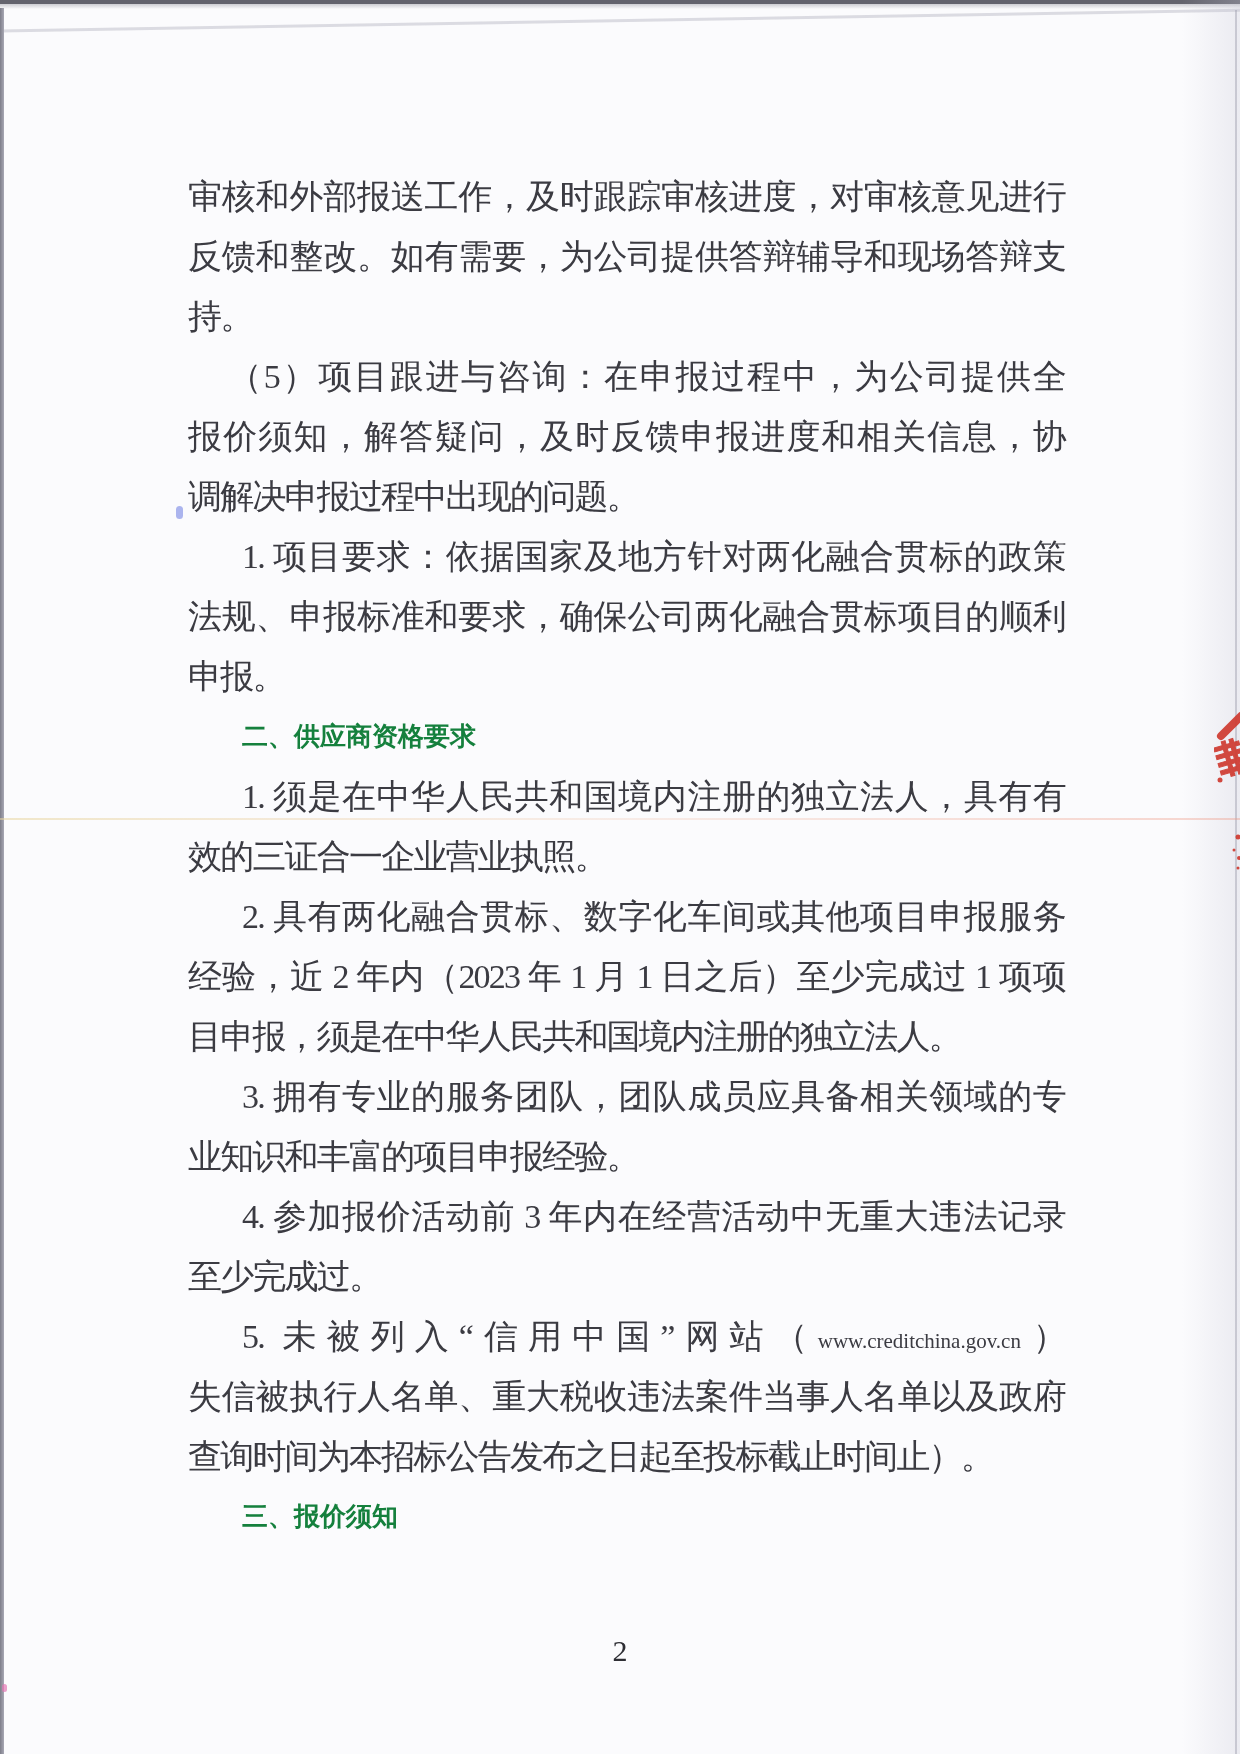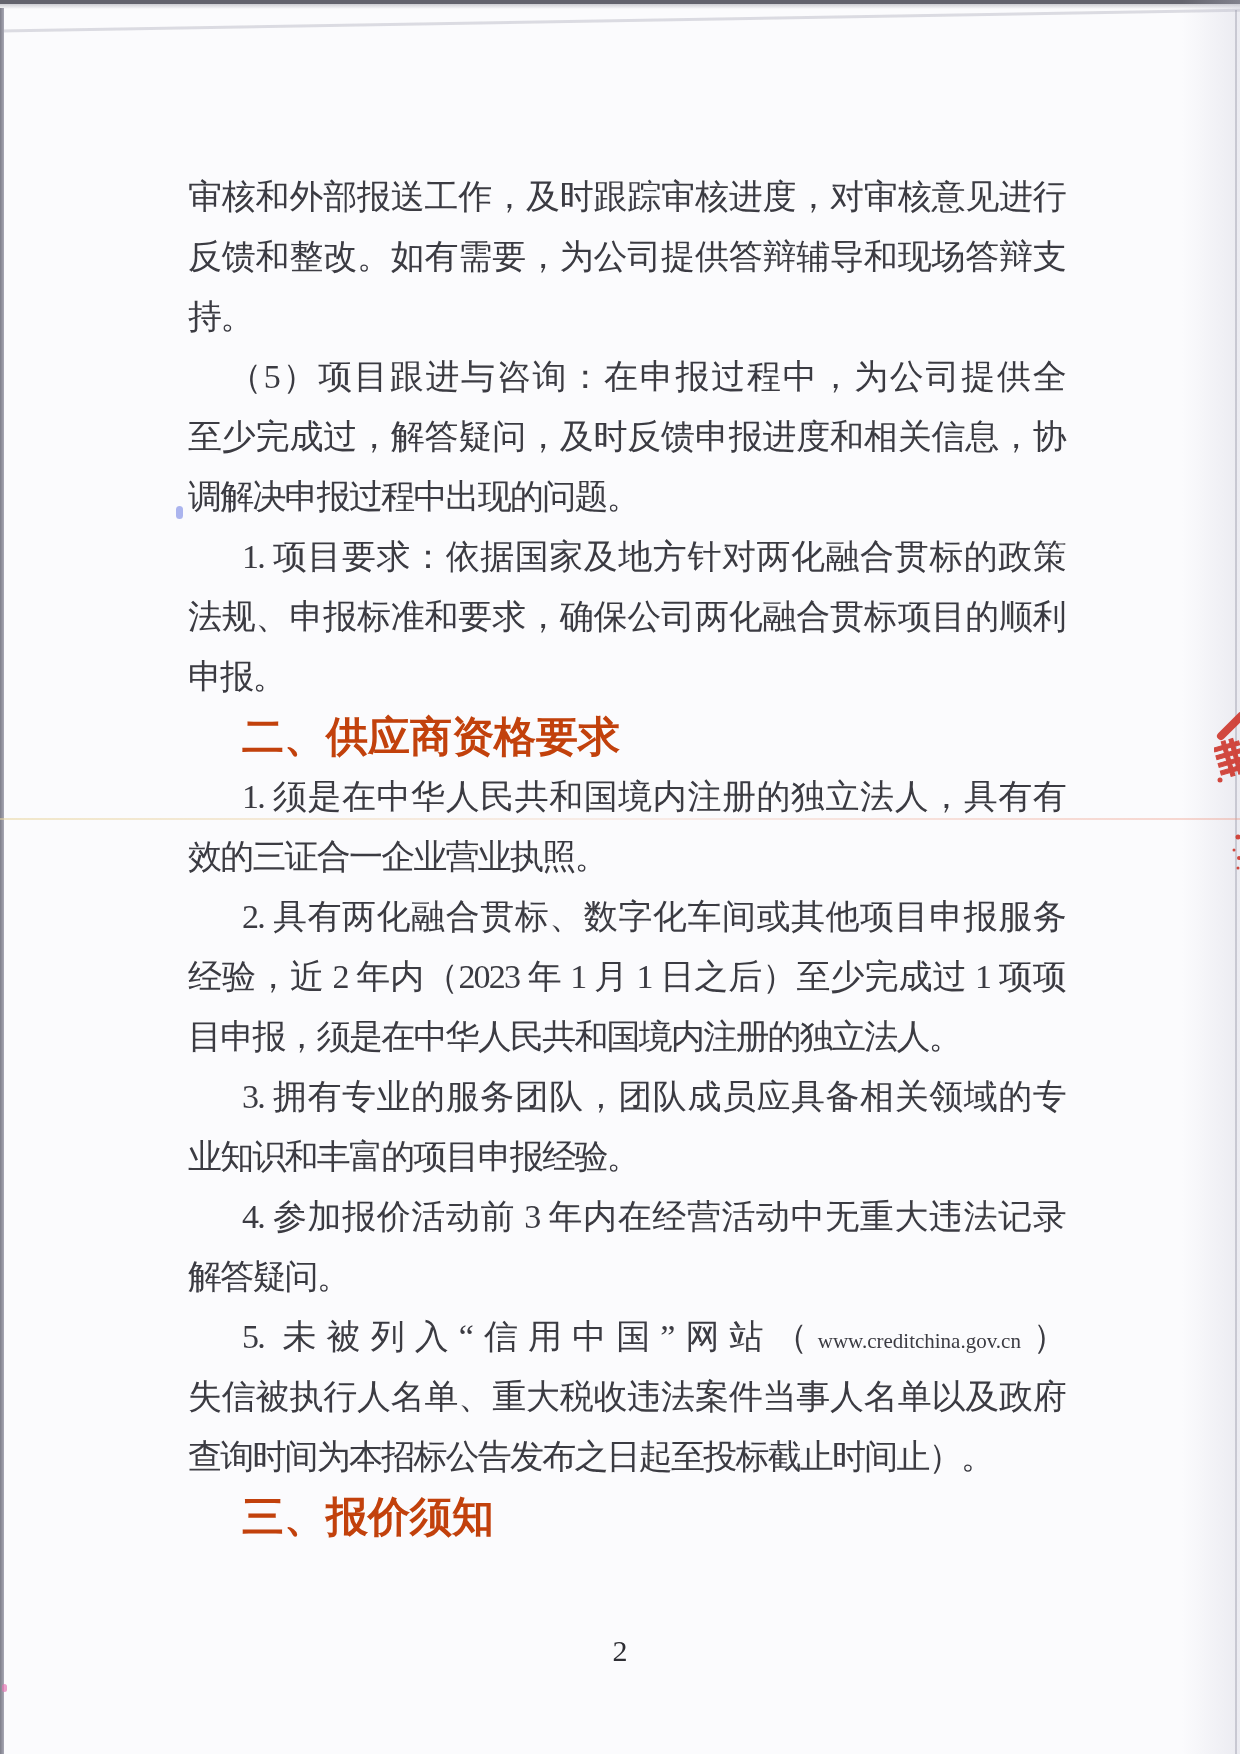--- a/index.html
+++ b/index.html
@@ -42,21 +42,21 @@
   .jf{
     white-space:normal;
     text-align:justify;
     text-align-last:justify;
     text-justify:inter-ideograph;
   }
   .ind{padding-left:54px;}
   .ind-p{padding-left:40px;}
   .hd{
     font-family:Liberation Serif, serif;
-    font-weight:700;font-size:42px;color:#c2410c;letter-spacing:0;
+    font-weight:700;font-size:26px;color:#15803d;letter-spacing:0;
   }
   .url{
     font-family:Liberation Serif, serif;
     font-size:21px;letter-spacing:0;
   }
   .page-number{
     position:absolute;top:1634px;left:0;right:0;
     text-align:center;font-size:30px;color:#2e2e34;
     font-family:"Liberation Serif","DejaVu Serif",serif;
   }
@@ -95,35 +95,35 @@
         <circle cx="24" cy="168" r="1.5" stroke="none"></circle>
       </g>
     </svg>
   </div>
 
   <div class="doc">
     <div class="line jf">审核和外部报送工作，及时跟踪审核进度，对审核意见进行</div>
     <div class="line jf">反馈和整改。如有需要，为公司提供答辩辅导和现场答辩支</div>
     <div class="line">持。</div>
     <div class="line jf ind-p">（5）项目跟进与咨询：在申报过程中，为公司提供全</div>
-    <div class="line jf">至少完成过，解答疑问，及时反馈申报进度和相关信息，协</div>
+    <div class="line jf">报价须知，解答疑问，及时反馈申报进度和相关信息，协</div>
     <div class="line">调解决申报过程中出现的问题。</div>
     <div class="line jf ind">1. 项目要求：依据国家及地方针对两化融合贯标的政策</div>
     <div class="line jf">法规、申报标准和要求，确保公司两化融合贯标项目的顺利</div>
     <div class="line">申报。</div>
     <div class="line hd ind">二、供应商资格要求</div>
     <div class="line jf ind">1. 须是在中华人民共和国境内注册的独立法人，具有有</div>
     <div class="line">效的三证合一企业营业执照。</div>
     <div class="line jf ind">2. 具有两化融合贯标、数字化车间或其他项目申报服务</div>
     <div class="line jf">经验，近 2 年内（2023 年 1 月 1 日之后）至少完成过 1 项项</div>
     <div class="line">目申报，须是在中华人民共和国境内注册的独立法人。</div>
     <div class="line jf ind">3. 拥有专业的服务团队，团队成员应具备相关领域的专</div>
     <div class="line">业知识和丰富的项目申报经验。</div>
     <div class="line jf ind">4. 参加报价活动前 3 年内在经营活动中无重大违法记录</div>
-    <div class="line">解答疑问。</div>
+    <div class="line">至少完成过。</div>
     <div class="line jf ind">
       <span>5. 未被列入“信用中国”网站（</span><span class="url">www.creditchina.gov.cn</span><span>）</span>
     </div>
     <div class="line jf">失信被执行人名单、重大税收违法案件当事人名单以及政府</div>
     <div class="line">查询时间为本招标公告发布之日起至投标截止时间止）。</div>
     <div class="line hd ind">三、报价须知</div>
   </div>
 
   <div class="page-number">2</div>
 

